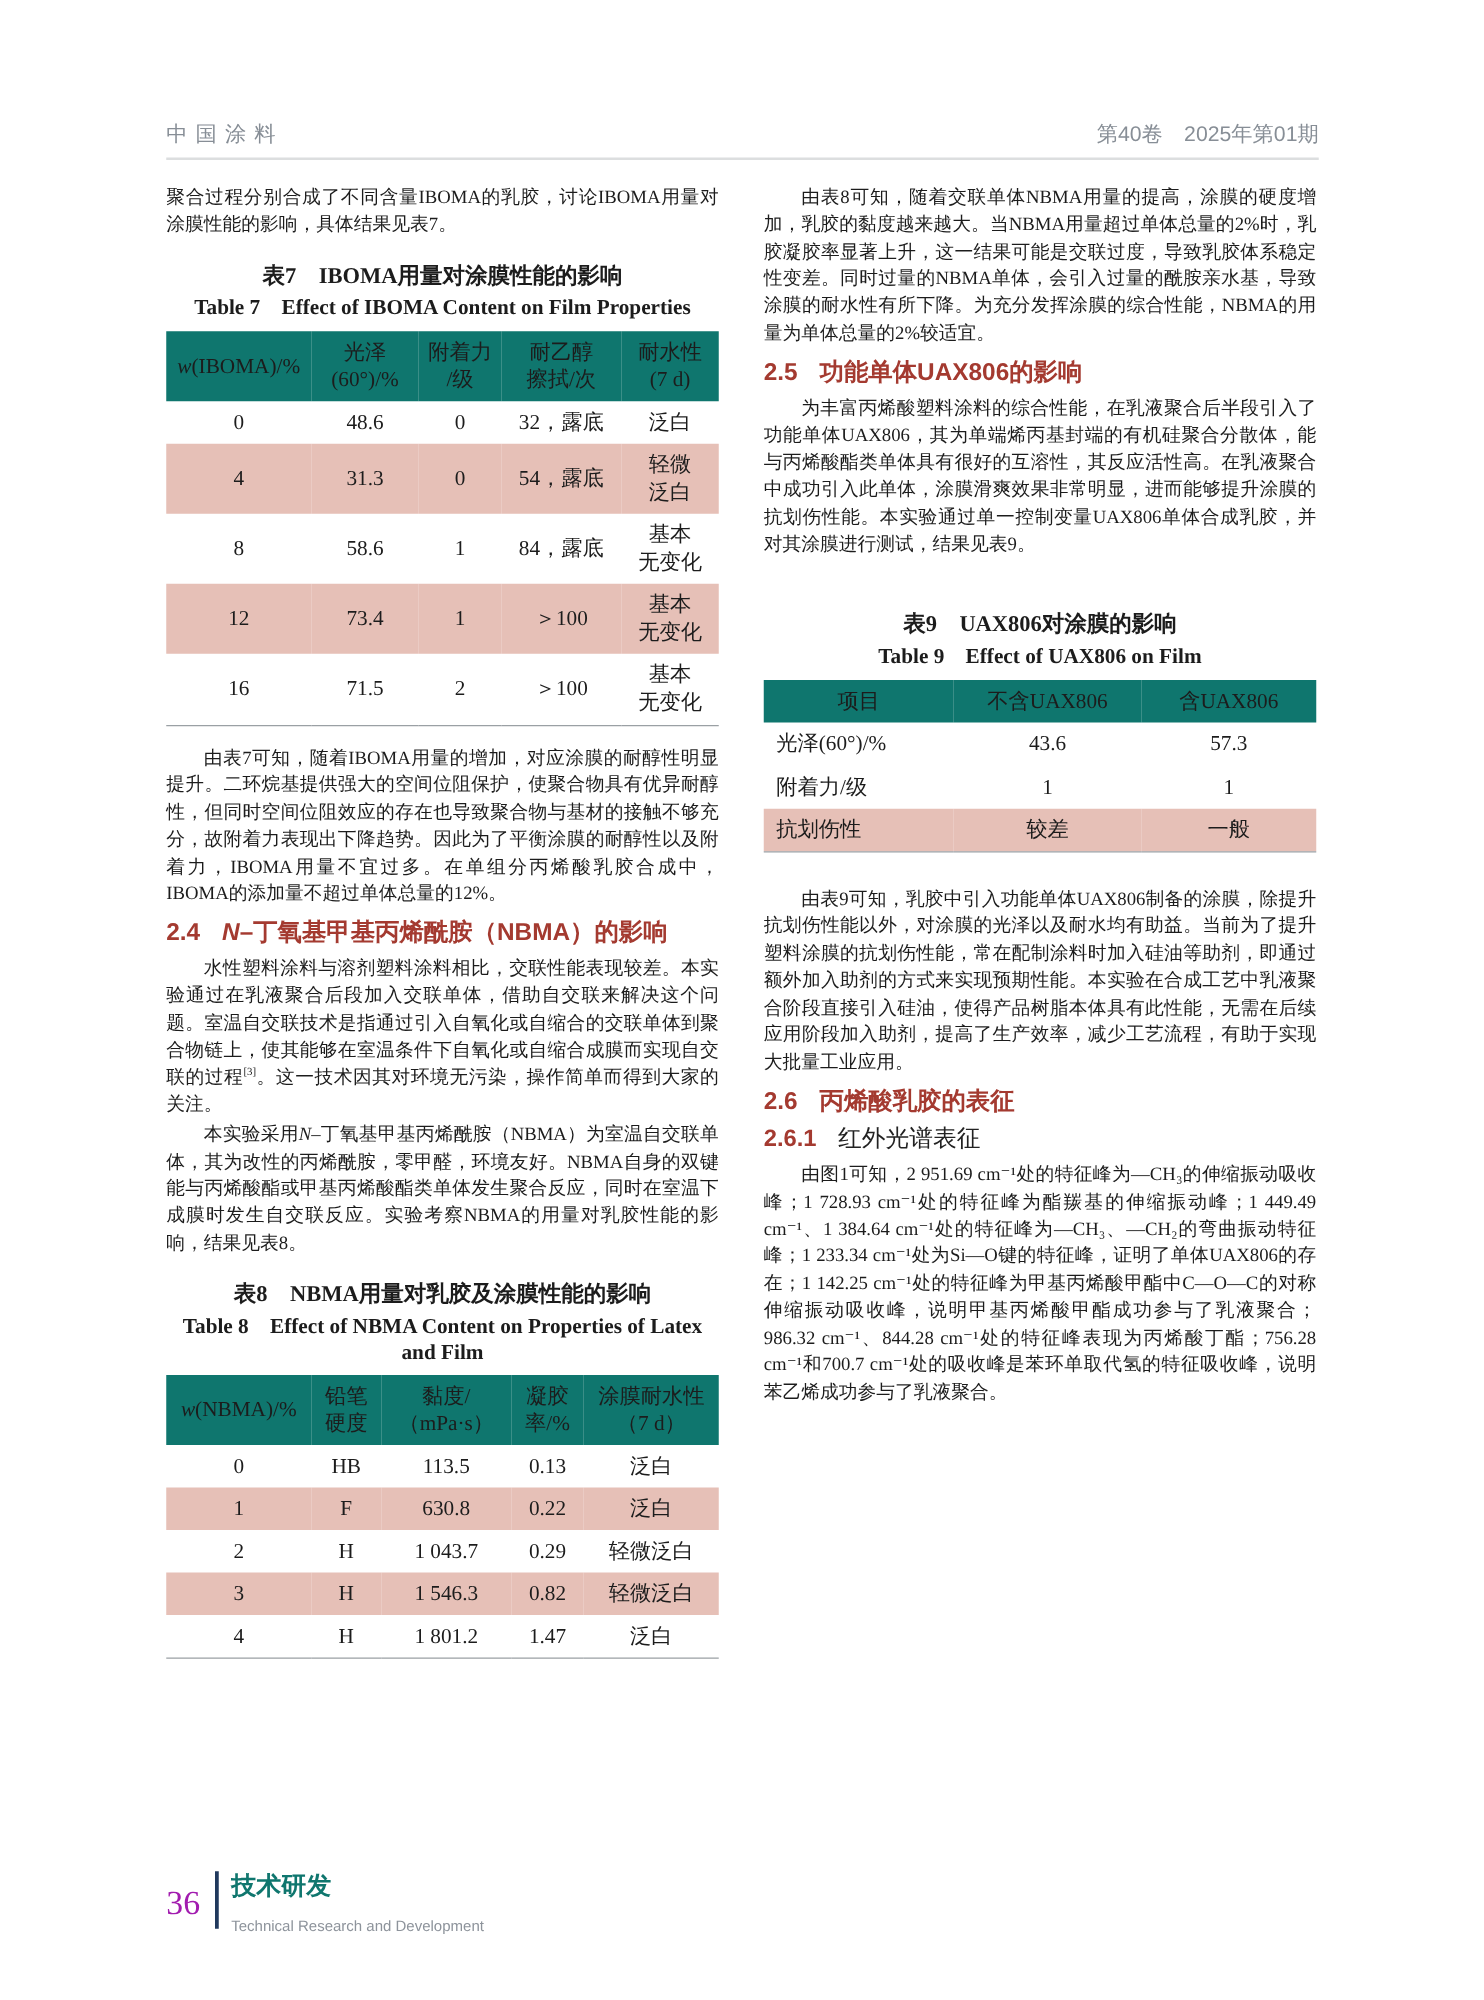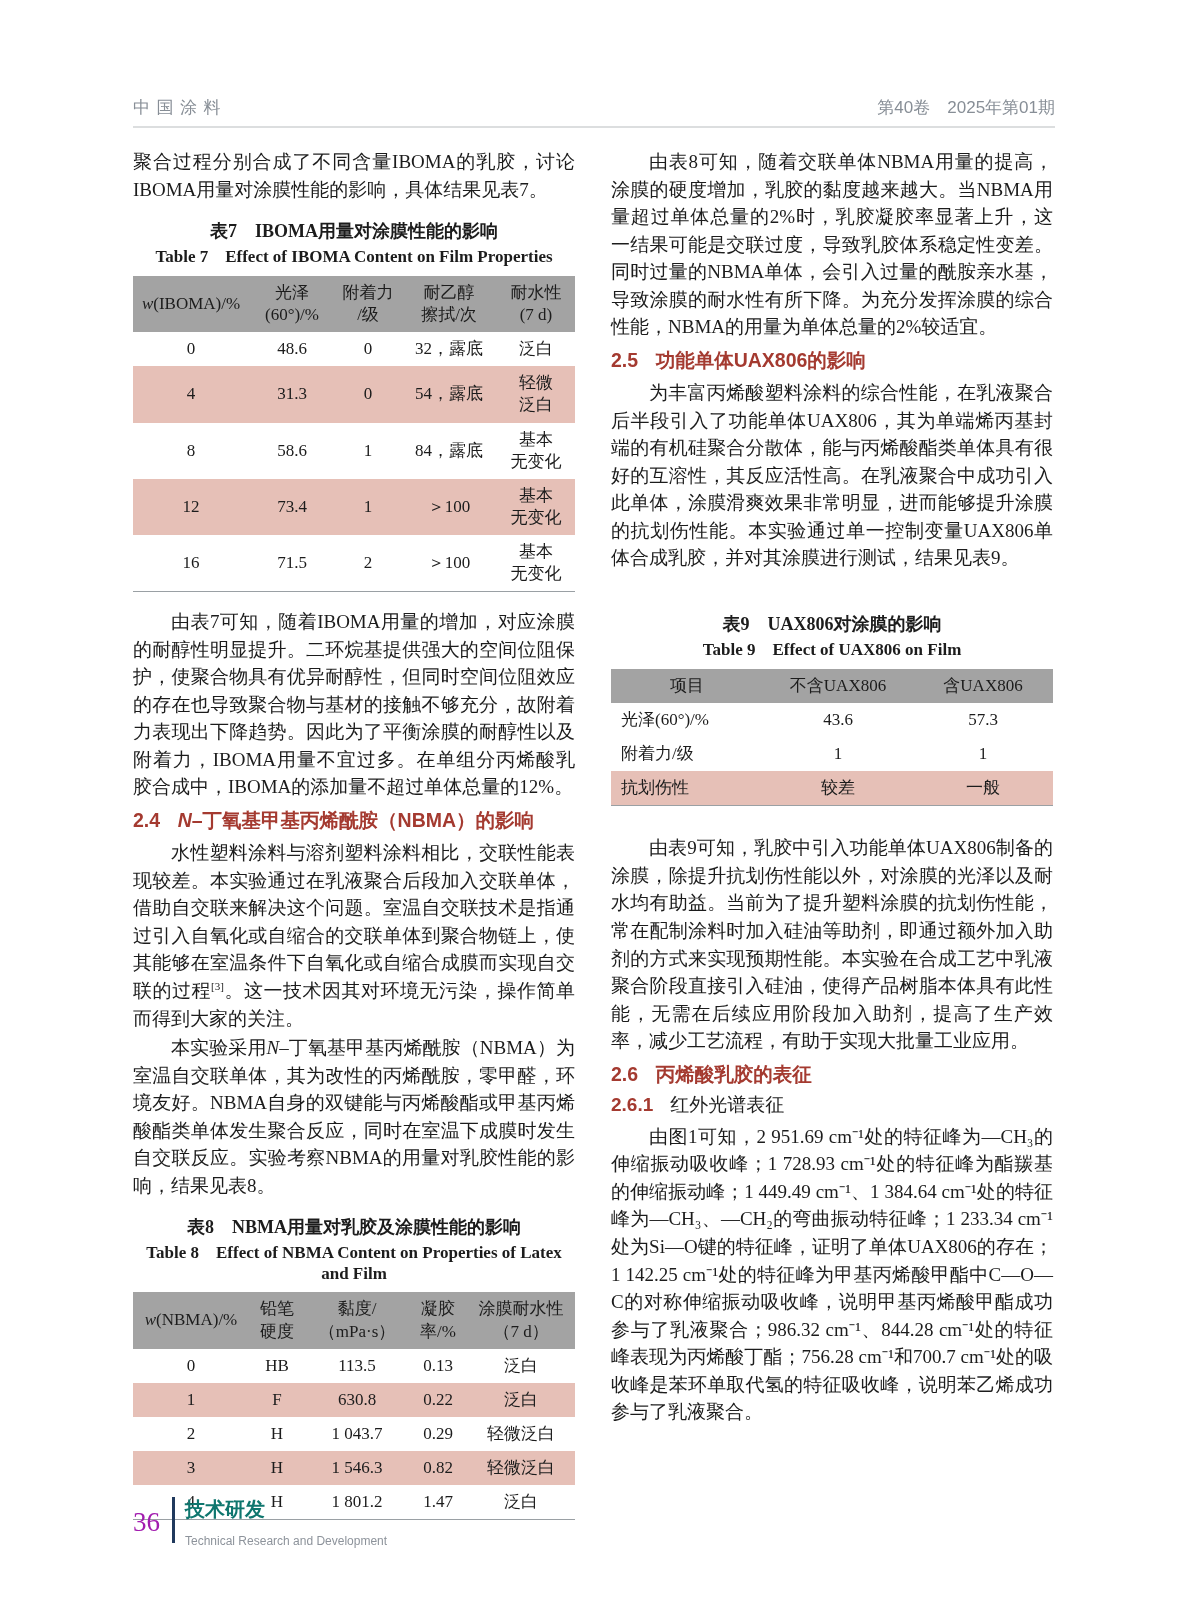--- a/index.html
+++ b/index.html
@@ -11,38 +11,38 @@
   
   .pg-header{display:flex;justify-content:space-between;align-items:flex-end;
     padding-top:84px;font-size:17px;color:#878e96;
     font-family:"Liberation Sans","DejaVu Sans",sans-serif;}
   .pg-header .journal{letter-spacing:0.38em;}
   .pg-rule{border:none;border-top:2px solid #dcdedf;margin:7px 0 0 0;}
   
   .cols{display:flex;gap:36px;margin-top:20px;}
   .col{width:442px;}
   
-  .para{font-size:19px;line-height:1.45;text-align:justify;margin:0;font-family:Liberation Serif, serif;}
+  .para{font-size:15px;line-height:1.45;text-align:justify;margin:0;}
   .indent{text-indent:2em;}
   .para sup{font-size:0.58em;vertical-align:super;line-height:0;}
   .sec-h{font-family:"Liberation Sans","DejaVu Sans",sans-serif;font-weight:bold;
     font-size:19.5px;color:#a43a30;margin:7px 0 6px 0;line-height:1.3;}
   .sec-h .num{margin-right:0.9em;}
   .sec-h .n-it{font-style:italic;}
   .sec-h3{font-family:"Liberation Sans","DejaVu Sans",sans-serif;font-size:19px;
     margin:3px 0 5px 0;line-height:1.3;color:#222;}
   .sec-h3 .num{color:#a43a30;font-weight:bold;margin-right:0.9em;}
   
   .tbl-title-cn{text-align:center;font-weight:bold;font-size:18px;margin:16px 0 2px 0;}
   .tbl-title-en{text-align:center;font-weight:bold;font-size:17px;margin:0 0 8px 0;}
   table{border-collapse:collapse;width:100%;font-size:17px;table-layout:fixed;
     border-bottom:1.5px solid #9aa0a4;}
   th,td{font-weight:normal;text-align:center;vertical-align:middle;
     padding:6px 2px;white-space:pre-line;line-height:1.3;}
-  thead tr{background:#a3a3a3;}
+  thead tr{background:#0f766e;}
   tr.shaded{background:#e6c0b7;}
   .w-it{font-style:italic;}
   .t9 td.item,.t9 th.item{text-align:left;padding-left:10px;}
   
   .pg-footer{position:absolute;left:133px;bottom:52px;display:flex;align-items:flex-start;
     font-family:"Liberation Sans","DejaVu Sans",sans-serif;}
   .pg-footer .pageno{font-size:27px;color:#a21caf;margin-top:12px;
     font-family:"Liberation Serif","DejaVu Serif",serif;}
   .pg-footer .bar{width:3px;background:#20395d;height:46px;margin:2px 10px 0 12px;}
   .pg-footer .sec-cn{font-size:20px;font-weight:bold;color:#0f766e;line-height:1.2;margin-top:2px;}

